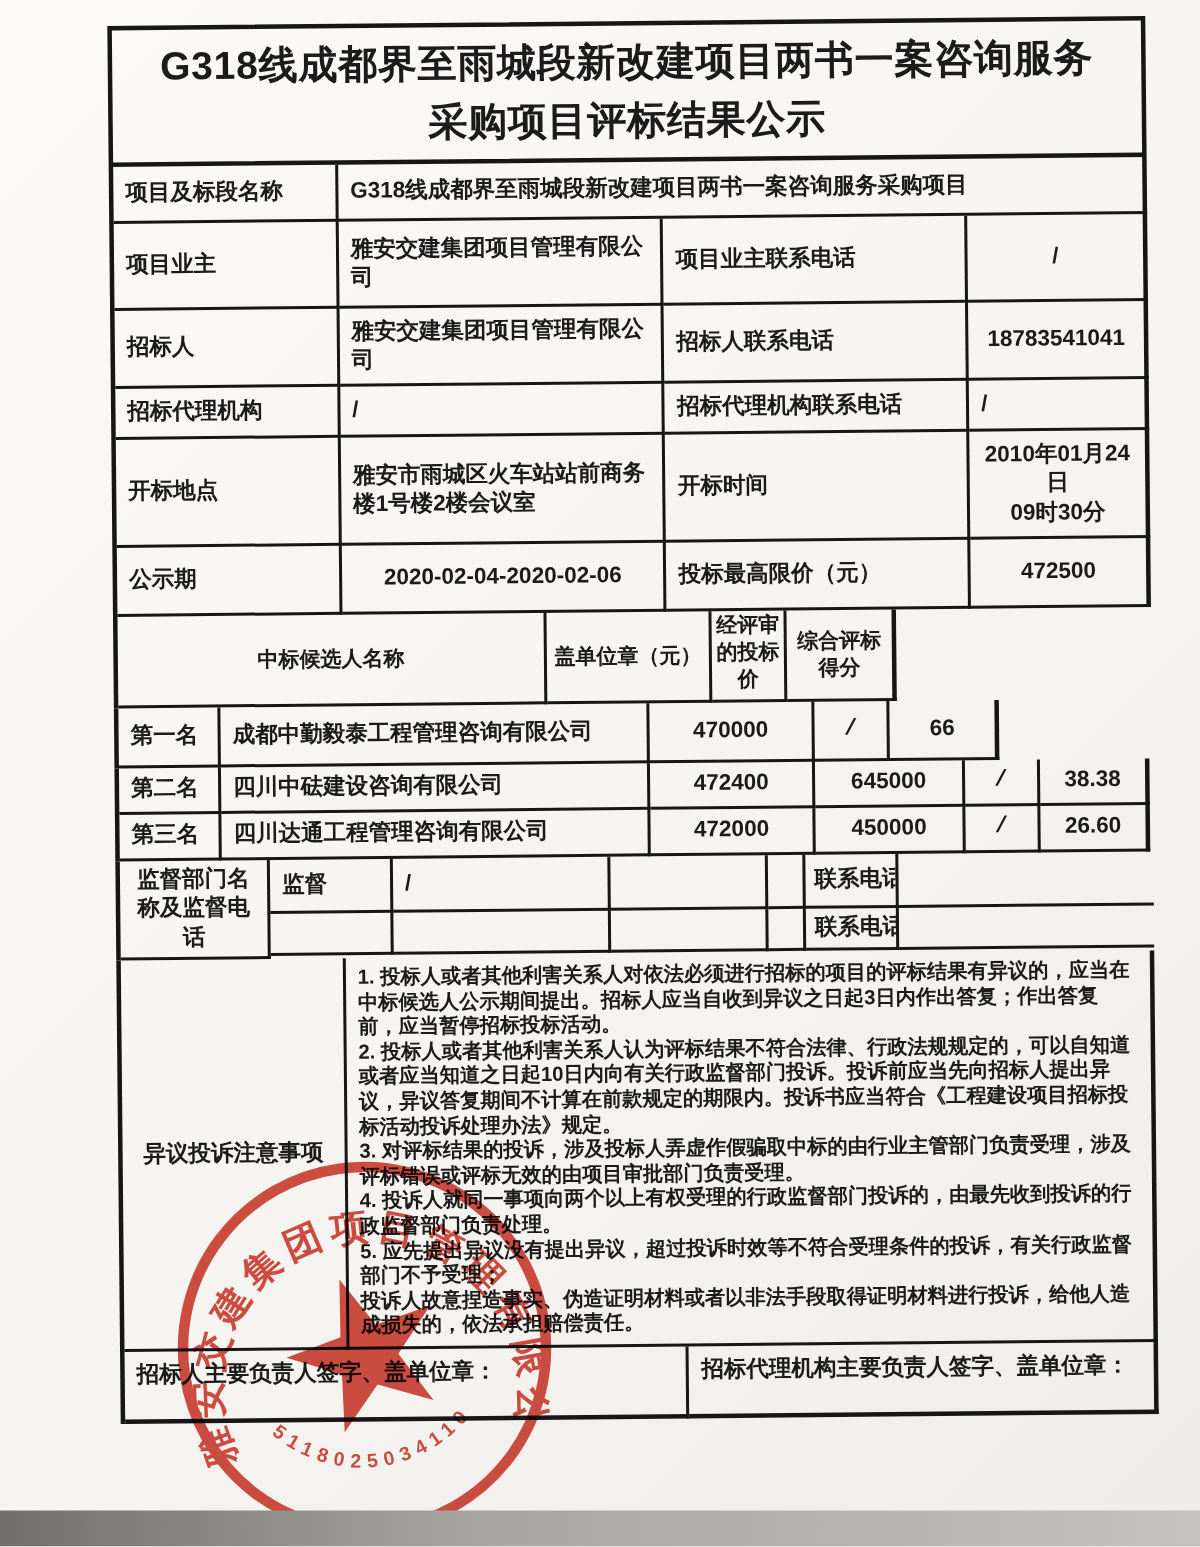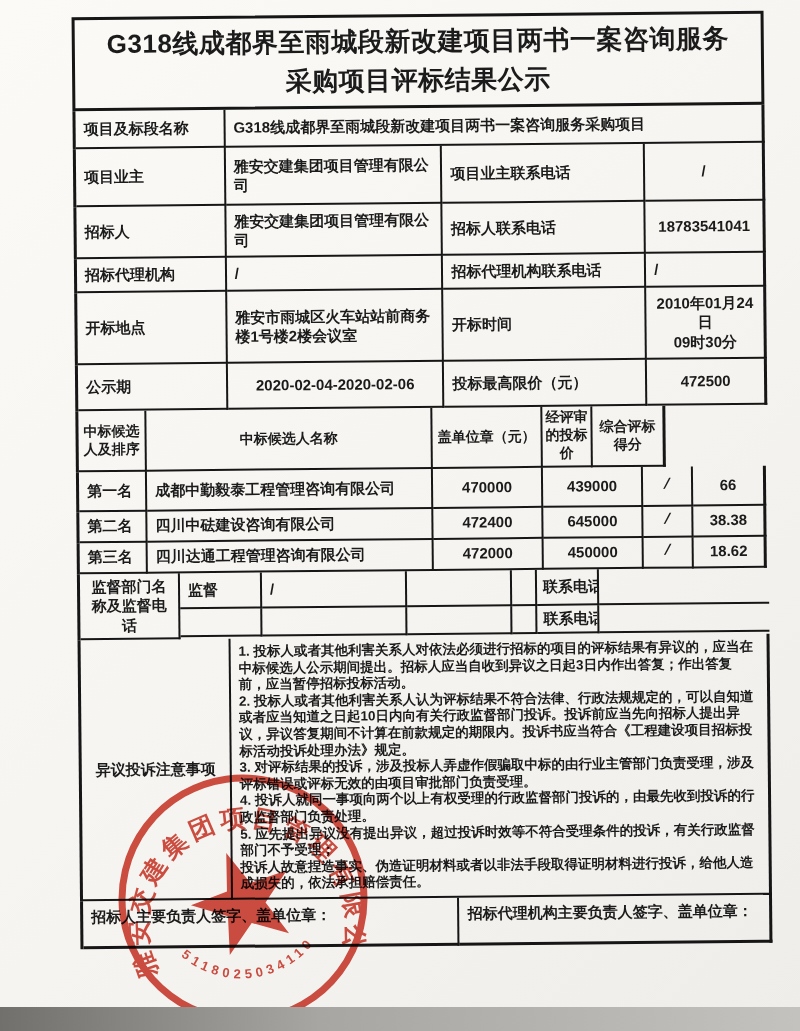--- a/index.html
+++ b/index.html
@@ -110,52 +110,50 @@
   </div>
 
   <div class="trow h-r6">
     <div class="c w-label">公示期</div>
     <div class="c w-v2 center">2020-02-04-2020-02-06</div>
     <div class="c w-v3">投标最高限价（元）</div>
     <div class="c w-v4 last center">472500</div>
   </div>
 
   <div class="trow h-kh">
-    <div class="c k1 hdr">中标候选人及排序</div>
     <div class="c k2 hdr">中标候选人名称</div>
     <div class="c k3 hdr">盖单位章（元）</div>
     <div class="c k5 hdr">经评审的投标价</div>
     <div class="c k6 hdr last">综合评标得分</div>
   </div>
 
   <div class="trow h-k1">
     <div class="c k1">第一名</div>
     <div class="c k2">成都中勤毅泰工程管理咨询有限公司</div>
     <div class="c k3 center">470000</div>
-    <div class="c k4 center">439000</div>
     <div class="c k5 center">/</div>
     <div class="c k6 center last">66</div>
   </div>
 
   <div class="trow h-k2">
     <div class="c k1">第二名</div>
     <div class="c k2">四川中砝建设咨询有限公司</div>
     <div class="c k3 center">472400</div>
     <div class="c k4 center">645000</div>
     <div class="c k5 center">/</div>
     <div class="c k6 center last">38.38</div>
   </div>
 
   <div class="trow h-k3">
     <div class="c k1">第三名</div>
     <div class="c k2">四川达通工程管理咨询有限公司</div>
     <div class="c k3 center">472000</div>
     <div class="c k4 center">450000</div>
     <div class="c k5 center">/</div>
-    <div class="c k6 center last">18.62</div>
+    <div class="c k6 center last">26.60</div>
   </div>
 
   <div class="trow" style="align-items:stretch;">
     <div class="c w-label center" style="min-height:64px;">监督部门名称及监督电话</div>
     <div style="display:flex;flex-direction:column;">
       <div style="display:flex;" class="h-s1">
         <div class="c s1">监督</div>
         <div class="c s2">/</div>
         <div class="c s3"></div>
         <div class="c s4"></div>

